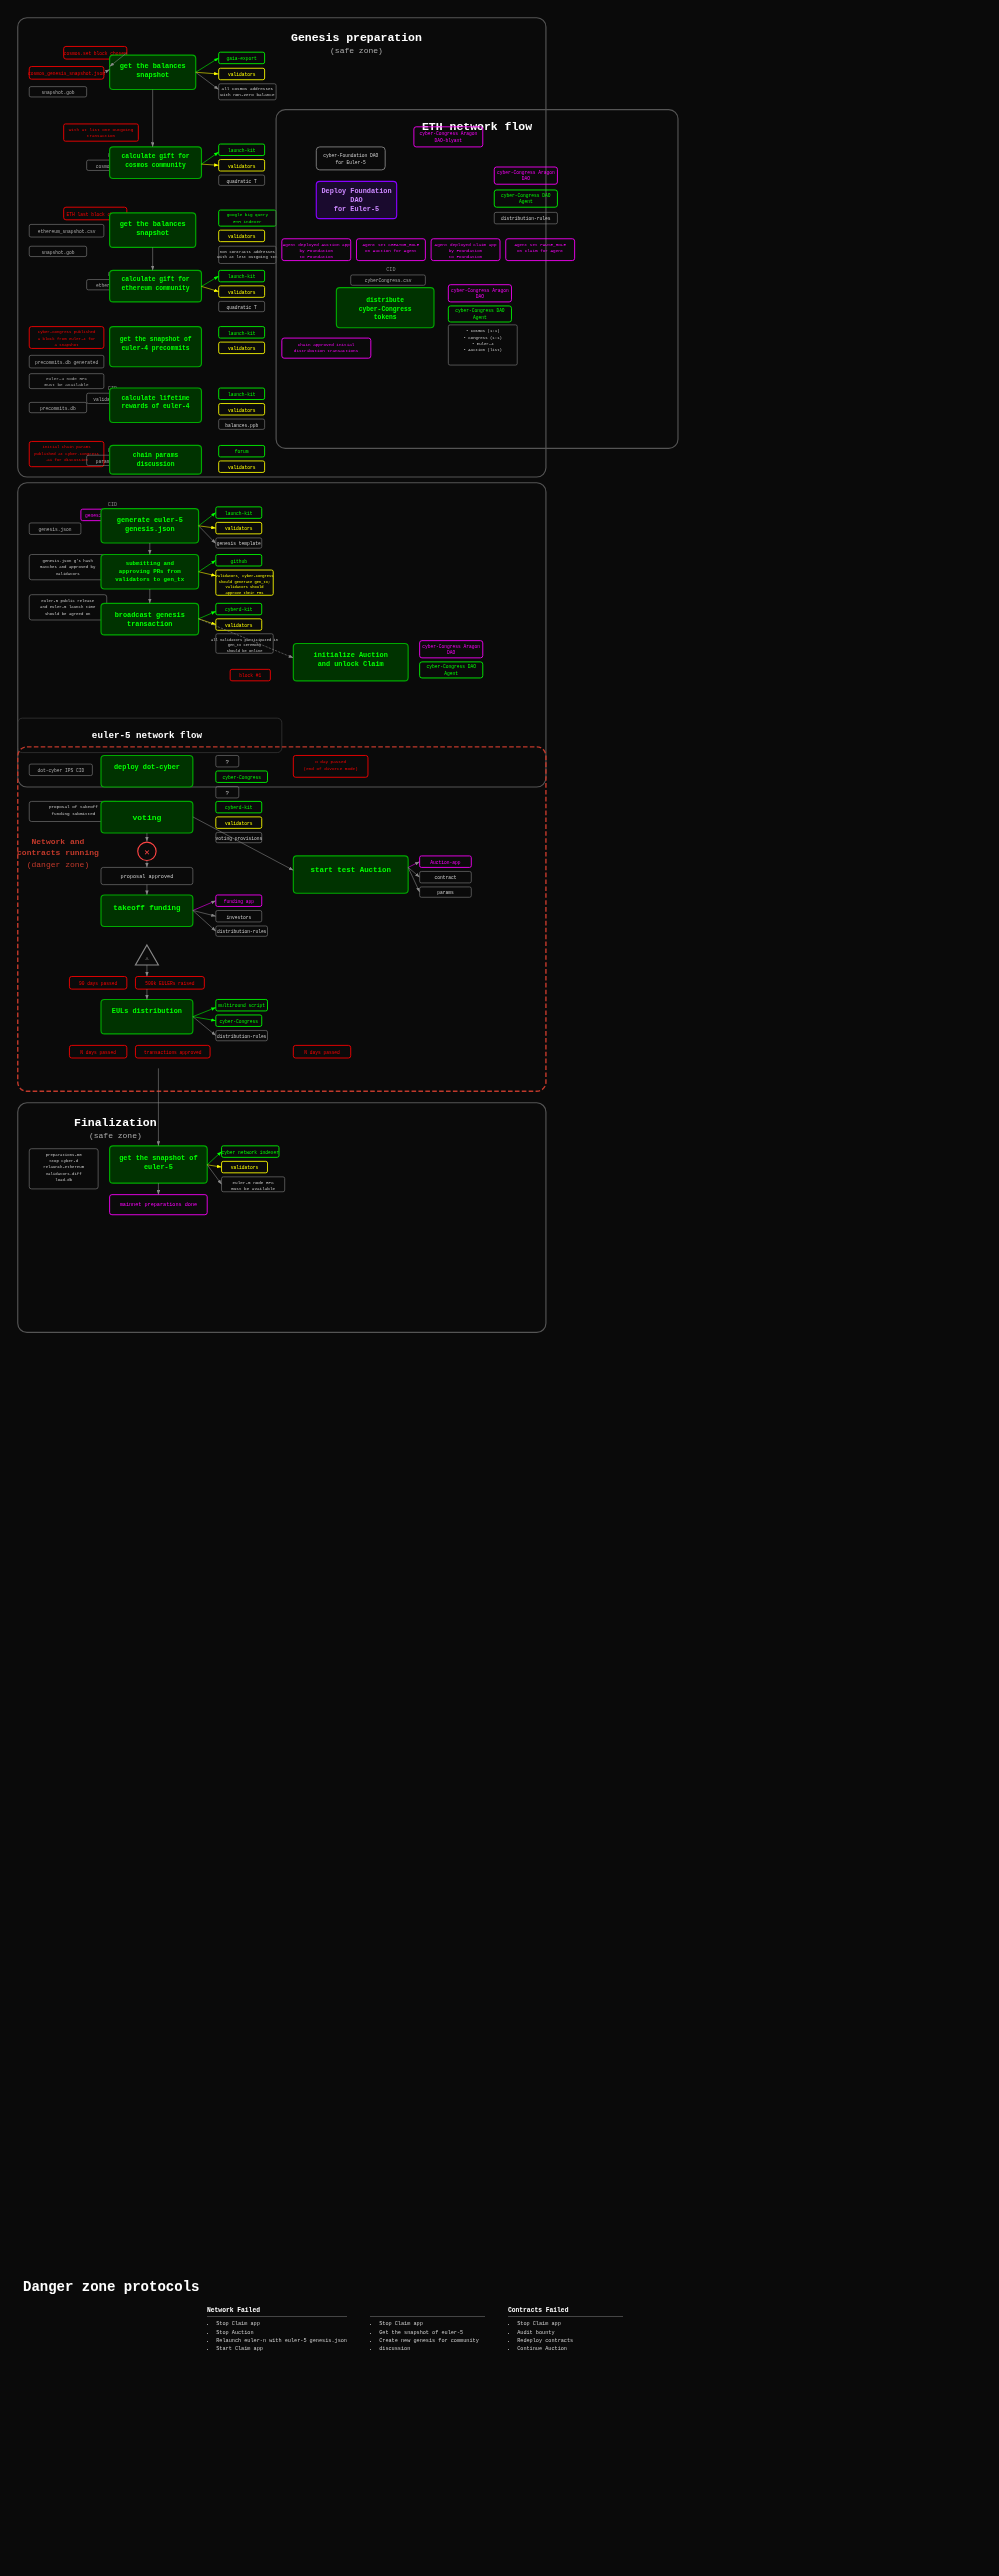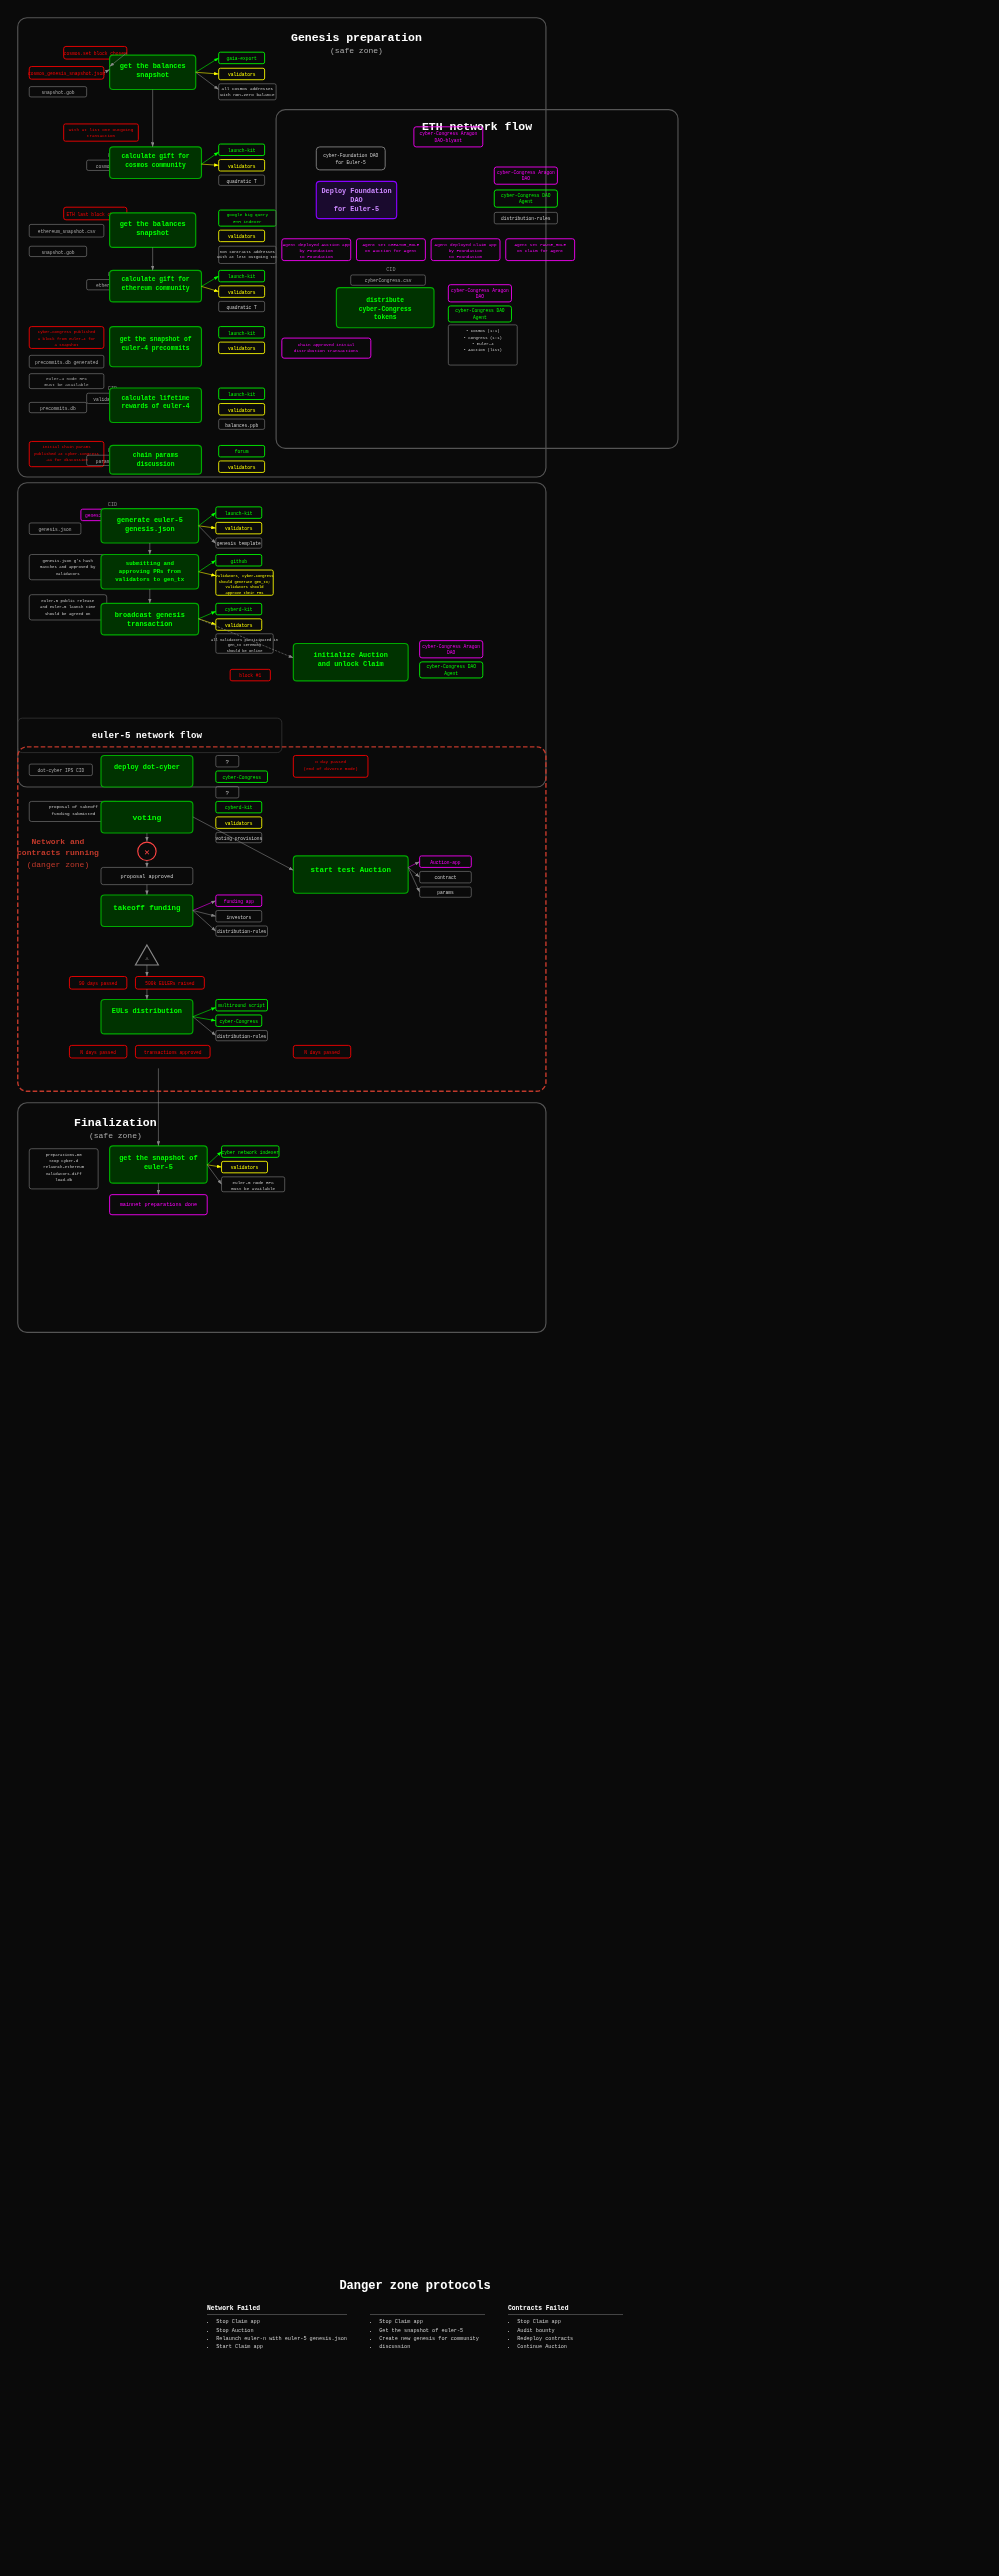--- a/index.html
+++ b/index.html
@@ -19,22 +19,22 @@
     .flow-svg {
       display: block;
     }
 
     
     .protocols-section {
       margin-top: 17px;
       padding: 11.5px;
     }
     .protocols-title {
-      text-align: center;
-      font-size: 12px;
+      text-align: left;
+      font-size: 14px;
       font-weight: bold;
       color: #fff;
       margin-bottom: 11.5px;
     }
     .protocols-grid {
       display: flex;
       gap: 23px;
       justify-content: center;
       flex-wrap: wrap;
     }

